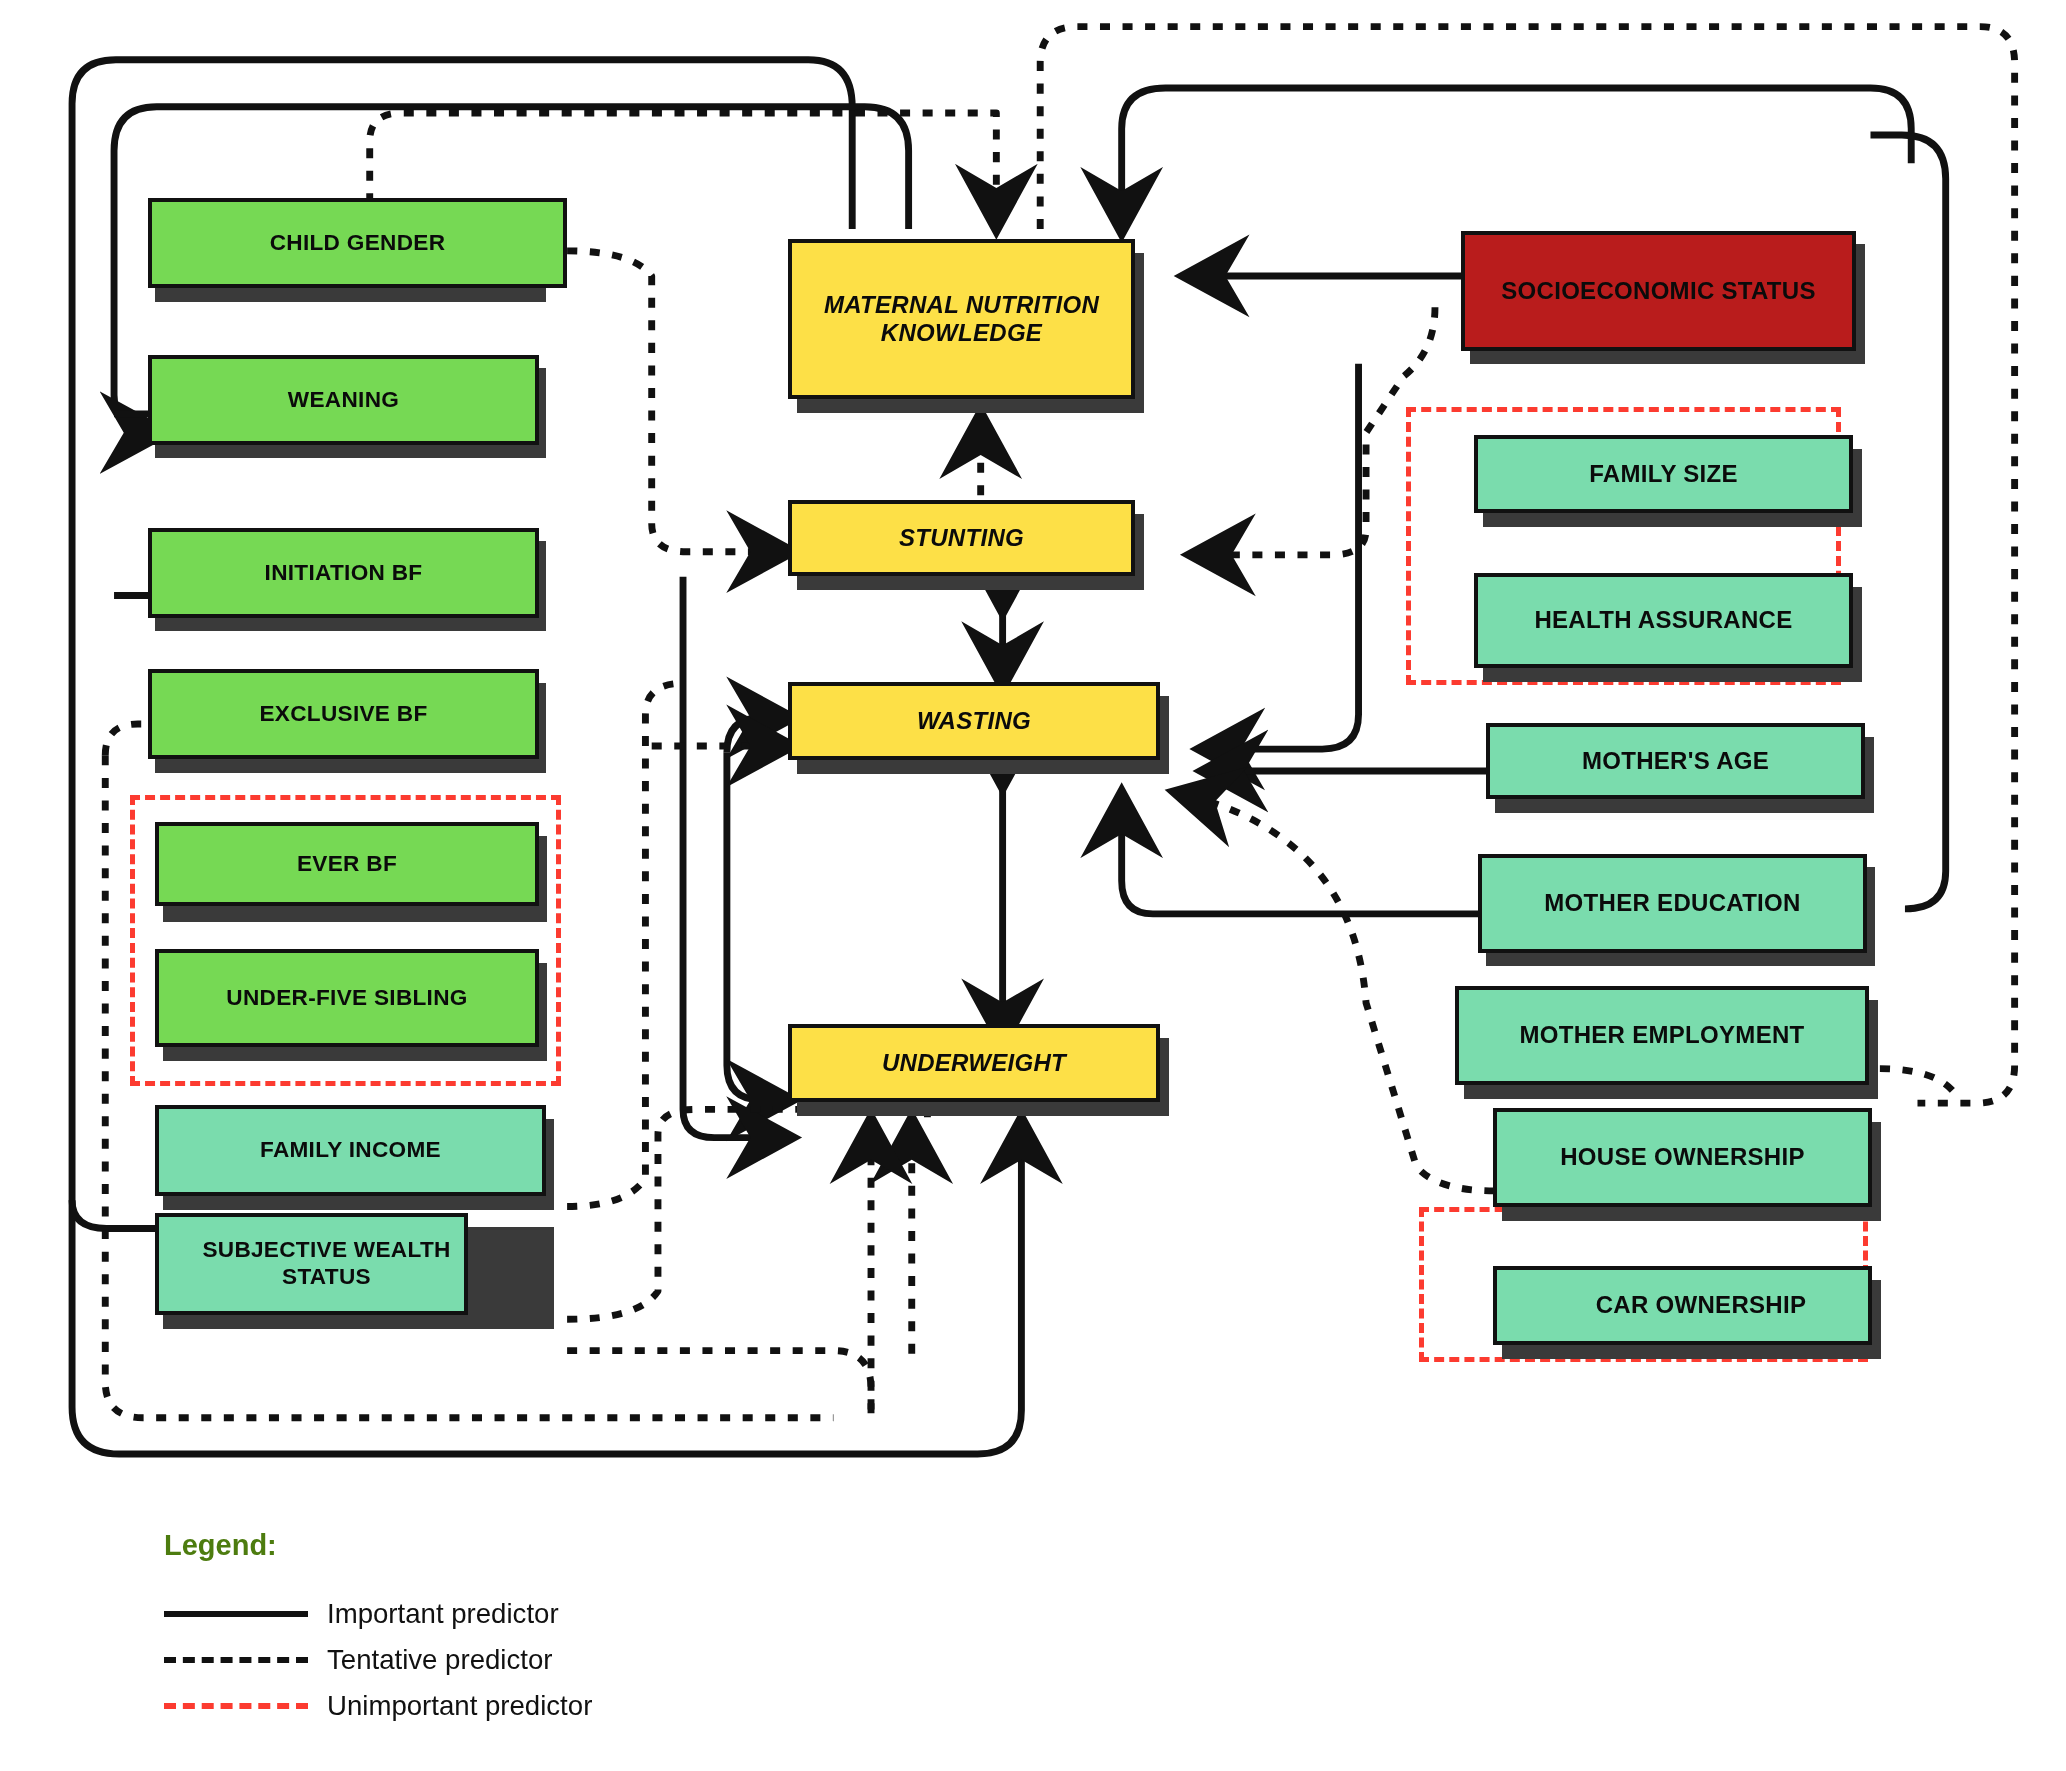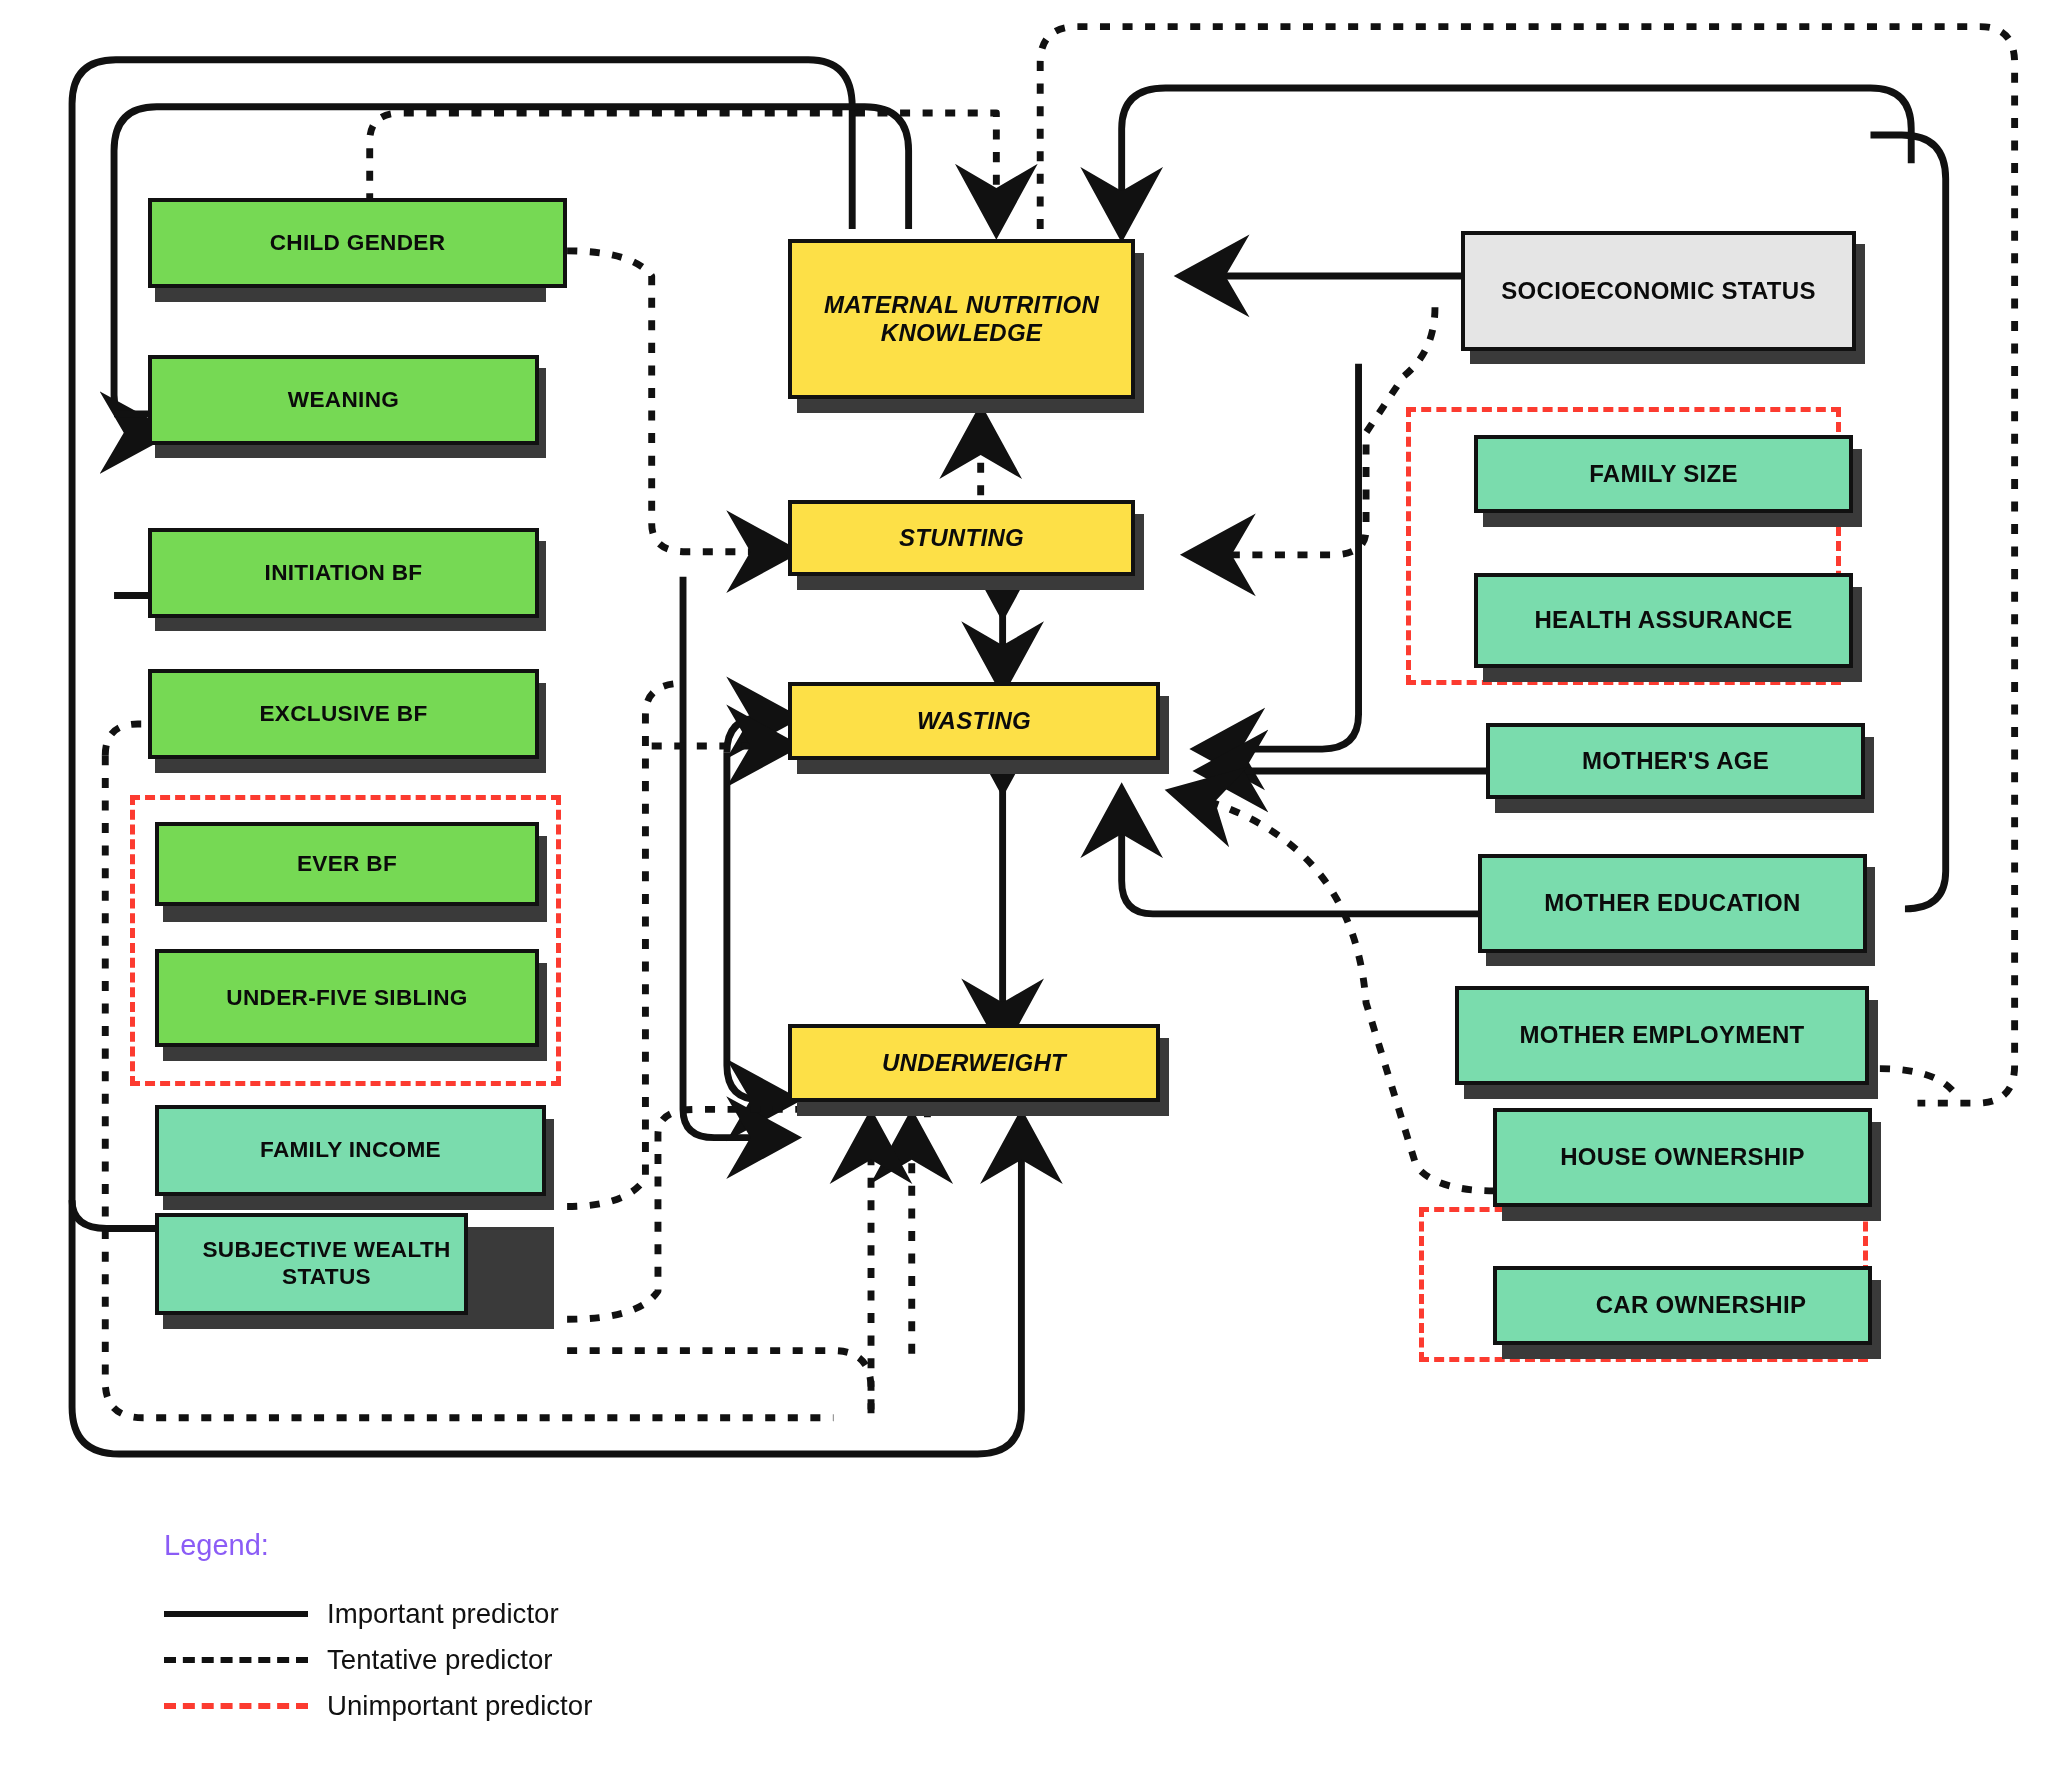--- a/index.html
+++ b/index.html
@@ -8,24 +8,24 @@
   #wires{position:absolute;left:0;top:0;width:2066px;height:1772px;}
   .node{position:absolute;box-sizing:border-box;border:4.4px solid #111;
         display:flex;align-items:center;justify-content:center;text-align:center;
         font-weight:bold;color:#0b0b0b;letter-spacing:0.3px;line-height:1.18;
         z-index:5;}
   .node .lbl{display:block;padding:0 6.3px;}
   .shadow{position:absolute;background:#3a3a3a;z-index:4;}
   .green{background:#76d954;}
   .teal{background:#7adcad;}
   .orange{background:#fde047;font-style:italic;}
-  .yellow{background:#e5e5e5;}
+  .yellow{background:#b91c1c;}
   .unimp{position:absolute;border:5px dashed #fc3b30;box-sizing:border-box;z-index:2;background:transparent;}
   .legend{position:absolute;z-index:6;}
-  .legend-title{font-size:29px;font-weight:normal;color:#8b5cf6;}
+  .legend-title{font-size:29px;font-weight:bold;color:#4d7c0f;}
   .legend-row{display:flex;align-items:center;height:46px;}
   .legend-key{width:144px;height:0;margin-right:19px;flex:none;}
   .k-solid{border-top:6.9px solid #111;}
   .k-dashed{border-top:6.9px dashed #111;}
   .k-red{border-top:6.9px dashed #fc3b30;}
   .legend-text{font-size:27.6px;color:#111;font-family:"Liberation Sans",sans-serif;}
 </style>
 </head>
 <body>
 

